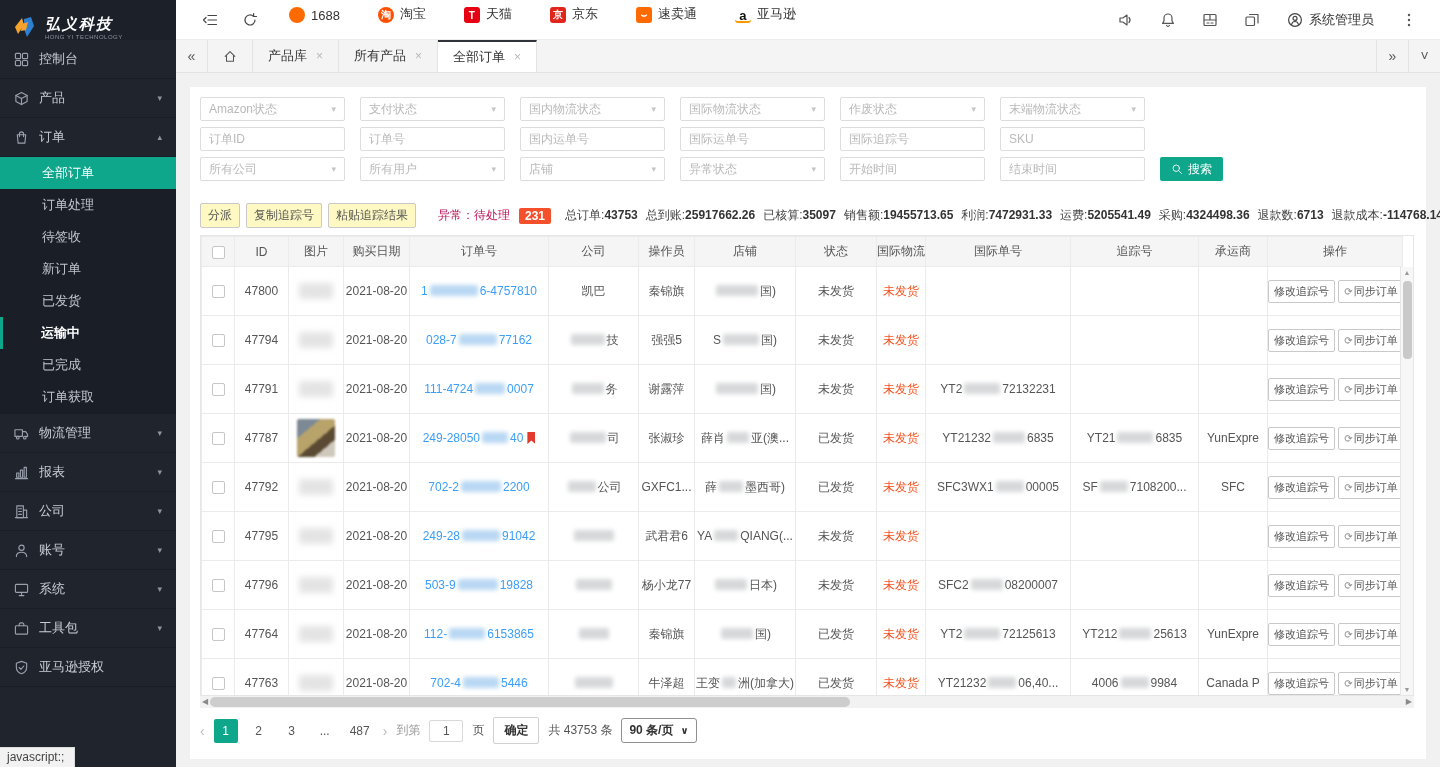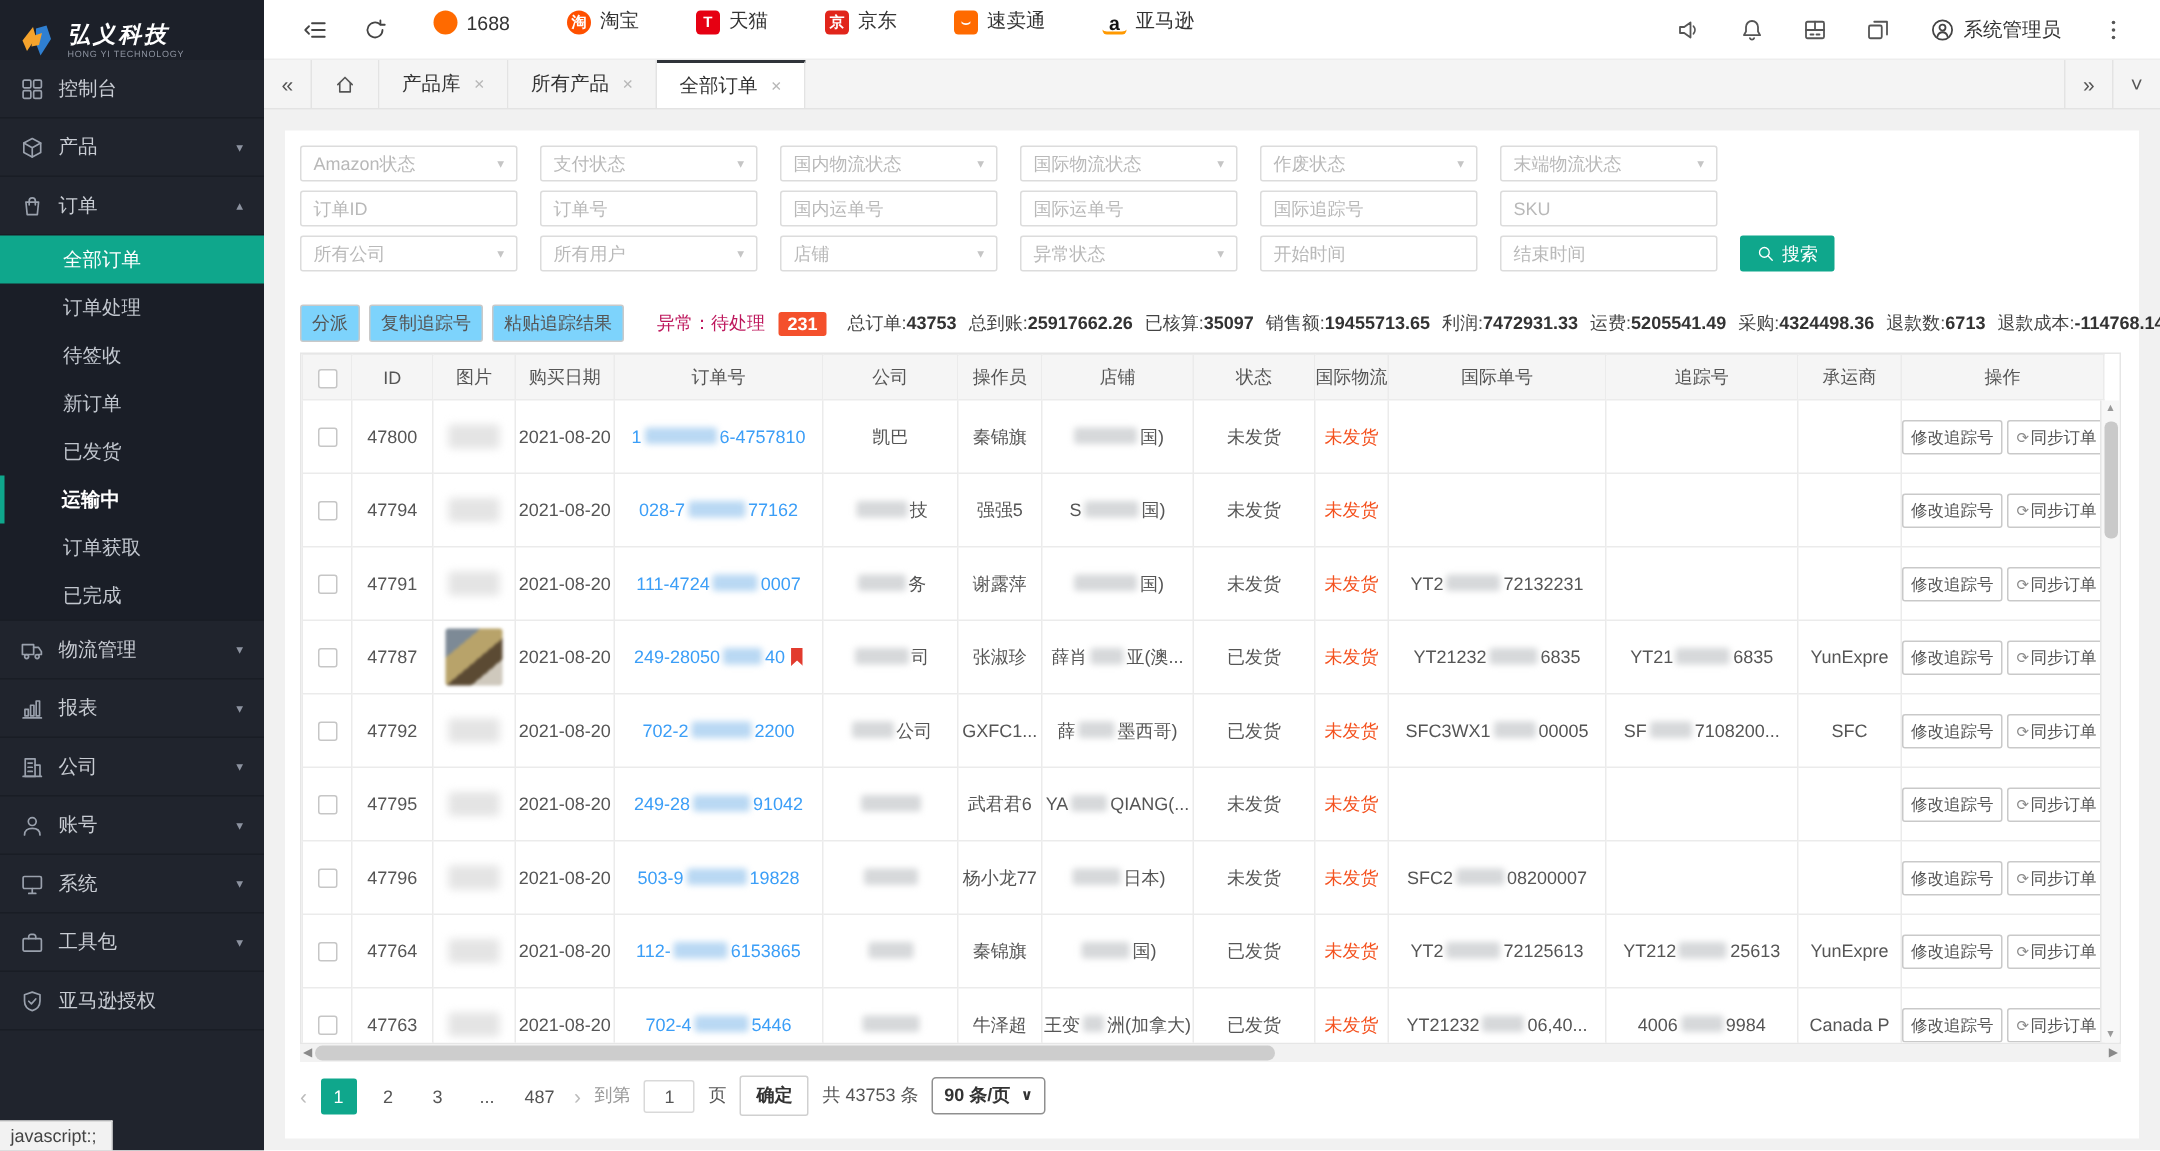--- a/index.html
+++ b/index.html
@@ -57,21 +57,21 @@
 
   
   .filter-row { display:flex; gap:15px; margin-bottom:6px; }
   .f-field { width:145px; height:24px; border:1px solid #dcdcdc; border-radius:2px; display:flex; align-items:center; padding:0 8px; color:#b9b9b9; font-size:12px; background:#fff; cursor:pointer; }
   .f-field .fcaret { margin-left:auto; color:#c5c5c5; font-size:9px; }
   .search-btn { height:24px; padding:0 11px; background:#0fa78c; color:#fff; font-size:12px; display:inline-flex; align-items:center; gap:5px; border-radius:2px; border:none; cursor:pointer; }
   .search-btn .svgic { width:12px; height:12px; color:#fff; }
 
   
   .toolbar { display:flex; align-items:center; gap:6px; margin:22px 0 7px; font-size:12px; color:#555; white-space:nowrap; }
-  .mini-btn { border:1px solid #c9c9c9; background:#7dd3fc; border-radius:2px; padding:3px 7px; font-size:12px; color:#555; cursor:pointer;text-align:center; }
+  .mini-btn { border:1px solid #c9c9c9; background:#fef9c3; border-radius:2px; padding:3px 7px; font-size:12px; color:#555; cursor:pointer;text-align:center; }
   .exc { margin-left:16px; color:#be185d; }
   .badge { background:#f4502c; color:#fff; font-weight:bold; padding:1px 6px; border-radius:2px; margin-left:3px; }
   .stat { margin-left:8px; color:#444; }
   .stat b { color:#333; font-weight:bold; }
   .tool-icons { margin-left:auto; display:flex; gap:5px; }
   .tool-ic { width:22px; height:20px; border:1px solid #c9c9c9; border-radius:2px; background:#fff; display:inline-flex; align-items:center; justify-content:center; color:#777; cursor:pointer; }
 
   
   .tbl-wrap { width:1214px; height:461px; overflow:hidden; position:relative; border:1px solid #e6e6e6; }
   table { border-collapse:collapse; table-layout:fixed; width:1201px; }
@@ -159,22 +159,22 @@
           <span>订单</span>
           <span class="caret">▴</span>
         </div>
         <div class="submenu">
           <div class="sub-item active">全部订单</div>
           <div class="sub-item">订单处理</div>
           <div class="sub-item">待签收</div>
           <div class="sub-item">新订单</div>
           <div class="sub-item">已发货</div>
           <div class="sub-item marked">运输中</div>
+          <div class="sub-item">已完成</div>
           <div class="sub-item">订单获取</div>
-          <div class="sub-item">已完成</div>
         </div>
         <div class="side-item">
           <span class="svgic">
             <svg viewBox="0 0 16 16">
               <rect x="1" y="4" width="8" height="7"></rect>
               <path d="M9 6h3.5L14.5 9v2h-2"></path>
               <circle cx="4" cy="12.5" r="1.4"></circle>
               <circle cx="11.5" cy="12.5" r="1.4"></circle>
             </svg>
           </span>

